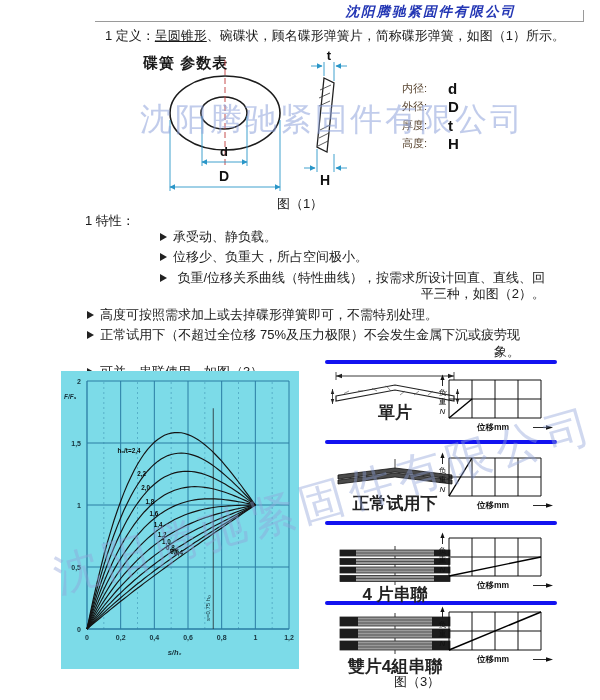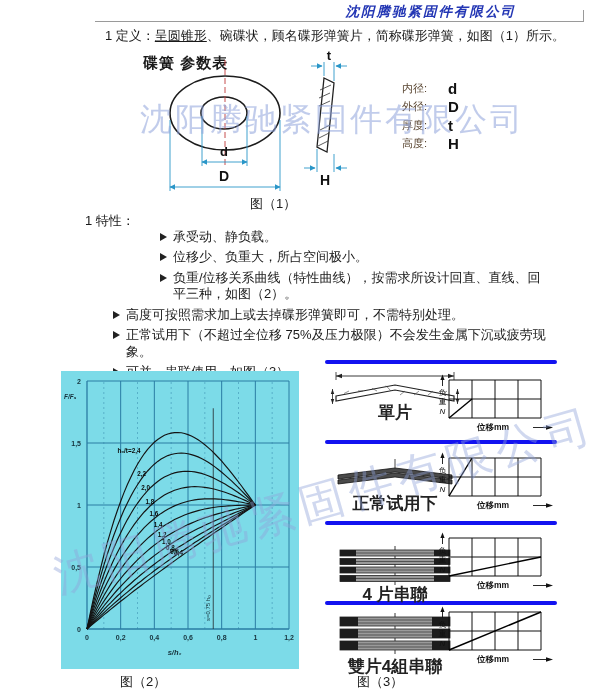--- a/index.html
+++ b/index.html
@@ -9,29 +9,29 @@
            font-size:13.5px;font-weight:bold;font-style:italic;letter-spacing:2px;color:#2336b4;}
   .hrule{position:absolute;top:21px;left:95px;width:489px;height:1px;background:#9a9a9a;}
   .hrule-tick{position:absolute;top:10px;left:583px;width:1px;height:12px;background:#9a9a9a;}
   .defline{position:absolute;top:27px;left:95px;width:480px;font-size:13px;line-height:17px;text-align:center;}
   .u{text-decoration:underline;}
   .fig1-title{position:absolute;left:143px;top:54px;font-size:15px;font-weight:bold;letter-spacing:1px;}
   .params{position:absolute;left:402px;top:79px;}
   .param-row{display:flex;align-items:center;height:18.5px;}
   .param-row .cn{width:46px;font-size:11px;color:#5a4632;}
   .param-row .val{font-size:15px;font-weight:bold;color:#111;}
-  .cap{position:absolute;font-size:13px;text-align:left;}
+  .cap{position:absolute;font-size:13px;text-align:center;}
   .cap1{left:250px;top:195px;width:100px;}
   .cap2{left:120px;top:673px;width:120px;}
   .cap3{left:357px;top:673px;width:120px;}
   .feat-head{position:absolute;left:85px;top:212px;font-size:13px;}
   .features{position:absolute;left:0;top:229px;width:600px;}
-  .feat-item{display:flex;margin-bottom:3.5px;}
+  .feat-item{display:flex;margin-bottom:3.5px;text-align:right;}
   .feat-item.ind1{margin-left:160px;}
-  .feat-item.ind0{margin-left:113px;}
+  .feat-item.ind0{margin-left:87px;}
   .bullet{width:0;height:0;border-left:7px solid #222;border-top:4.5px solid transparent;
           border-bottom:4.5px solid transparent;margin:4px 6px 0 0;flex:none;}
   .feat-text{font-size:13px;line-height:16.8px;}
   .blue-line{position:absolute;left:325px;width:232px;height:4px;background:#1212f0;border-radius:2px;}
   .stack-label{position:absolute;left:325px;width:140px;text-align:center;
                font-size:17px;font-weight:bold;color:#222;}
   .wm{position:absolute;color:rgba(142,163,218,0.55);white-space:nowrap;pointer-events:none;z-index:30;}
   .wm1{left:140px;top:98px;font-size:32px;letter-spacing:3px;}
   .wm2{left:55px;top:548px;font-size:45px;letter-spacing:6px;color:rgba(142,163,218,0.42);
        transform:rotate(-16deg);transform-origin:0 50%;}
@@ -193,21 +193,20 @@
       <text x="101.245" y="165.79851301856002" text-anchor="middle" font-size="6.3" font-weight="bold" fill="#0a0a0a">1,2</text>
       <path d="M26.0,258.0 L29.4,253.1 L32.7,248.4 L36.1,243.8 L39.5,239.3 L42.8,235.0 L46.2,230.8 L49.6,226.8 L52.9,222.8 L56.3,219.0 L59.7,215.3 L63.0,211.8 L66.4,208.3 L69.8,205.0 L73.1,201.8 L76.5,198.7 L79.9,195.7 L83.2,192.7 L86.6,189.9 L90.0,187.2 L93.3,184.6 L96.7,182.1 L100.1,179.6 L103.4,177.2 L106.8,175.0 L110.2,172.8 L113.5,170.6 L116.9,168.6 L120.3,166.6 L123.6,164.6 L127.0,162.8 L130.4,161.0 L133.7,159.2 L137.1,157.5 L140.5,155.9 L143.8,154.3 L147.2,152.7 L150.6,151.2 L153.9,149.7 L157.3,148.3 L160.7,146.9 L164.0,145.5 L167.4,144.2 L170.8,142.9 L174.1,141.5 L177.5,140.3 L180.9,139.0 L184.2,137.7 L187.6,136.5 L191.0,135.2 L194.3,134.0 " fill="none" stroke="#141414" stroke-width="1.15"></path>
       <text x="105.36916666666667" y="173.41922449575" text-anchor="middle" font-size="6.3" font-weight="bold" fill="#0a0a0a">1,0</text>
       <path d="M26.0,258.0 L29.4,254.0 L32.7,250.1 L36.1,246.2 L39.5,242.5 L42.8,238.8 L46.2,235.2 L49.6,231.8 L52.9,228.3 L56.3,225.0 L59.7,221.8 L63.0,218.6 L66.4,215.5 L69.8,212.5 L73.1,209.5 L76.5,206.6 L79.9,203.8 L83.2,201.1 L86.6,198.4 L90.0,195.7 L93.3,193.2 L96.7,190.6 L100.1,188.2 L103.4,185.8 L106.8,183.4 L110.2,181.1 L113.5,178.9 L116.9,176.6 L120.3,174.5 L123.6,172.4 L127.0,170.3 L130.4,168.2 L133.7,166.2 L137.1,164.2 L140.5,162.3 L143.8,160.4 L147.2,158.5 L150.6,156.6 L153.9,154.8 L157.3,153.0 L160.7,151.2 L164.0,149.4 L167.4,147.7 L170.8,145.9 L174.1,144.2 L177.5,142.5 L180.9,140.8 L184.2,139.1 L187.6,137.4 L191.0,135.7 L194.3,134.0 " fill="none" stroke="#141414" stroke-width="1.15"></path>
       <text x="109.49333333333333" y="179.07727485952" text-anchor="middle" font-size="6.3" font-weight="bold" fill="#0a0a0a">0,8</text>
       <path d="M26.0,258.0 L29.4,254.7 L32.7,251.4 L36.1,248.1 L39.5,244.9 L42.8,241.8 L46.2,238.7 L49.6,235.6 L52.9,232.6 L56.3,229.7 L59.7,226.8 L63.0,223.9 L66.4,221.1 L69.8,218.3 L73.1,215.5 L76.5,212.8 L79.9,210.2 L83.2,207.5 L86.6,204.9 L90.0,202.4 L93.3,199.8 L96.7,197.3 L100.1,194.9 L103.4,192.4 L106.8,190.0 L110.2,187.6 L113.5,185.3 L116.9,182.9 L120.3,180.6 L123.6,178.4 L127.0,176.1 L130.4,173.9 L133.7,171.6 L137.1,169.4 L140.5,167.3 L143.8,165.1 L147.2,163.0 L150.6,160.8 L153.9,158.7 L157.3,156.6 L160.7,154.5 L164.0,152.4 L167.4,150.4 L170.8,148.3 L174.1,146.2 L177.5,144.2 L180.9,142.1 L184.2,140.1 L187.6,138.1 L191.0,136.0 L194.3,134.0 " fill="none" stroke="#141414" stroke-width="1.15"></path>
       <text x="113.61749999999999" y="182.71626768041" text-anchor="middle" font-size="6.3" font-weight="bold" fill="#0a0a0a">0,6</text>
       <path d="M26.0,258.0 L29.4,255.1 L32.7,252.3 L36.1,249.5 L39.5,246.7 L42.8,243.9 L46.2,241.2 L49.6,238.4 L52.9,235.7 L56.3,233.0 L59.7,230.3 L63.0,227.7 L66.4,225.1 L69.8,222.4 L73.1,219.8 L76.5,217.3 L79.9,214.7 L83.2,212.1 L86.6,209.6 L90.0,207.1 L93.3,204.6 L96.7,202.1 L100.1,199.6 L103.4,197.2 L106.8,194.7 L110.2,192.3 L113.5,189.9 L116.9,187.4 L120.3,185.0 L123.6,182.6 L127.0,180.3 L130.4,177.9 L133.7,175.5 L137.1,173.2 L140.5,170.8 L143.8,168.5 L147.2,166.2 L150.6,163.8 L153.9,161.5 L157.3,159.2 L160.7,156.9 L164.0,154.6 L167.4,152.3 L170.8,150.0 L174.1,147.7 L177.5,145.4 L180.9,143.1 L184.2,140.8 L187.6,138.6 L191.0,136.3 L194.3,134.0 " fill="none" stroke="#141414" stroke-width="1.15"></path>
       <text x="117.74166666666666" y="184.34082804000002" text-anchor="middle" font-size="6.3" font-weight="bold" fill="#0a0a0a">0,4</text>
     </svg>
-  <div class="cap cap2">图（2）</div>
 
   <div id="fig3"></div>
   <div class="cap cap3">图（3）</div>
 
   <div class="wm wm1">沈阳腾驰紧固件有限公司</div>
   <div class="wm wm2">沈阳腾驰紧固件有限公司</div>
 
 <div class="blue-line" style="top: 360px;"></div>
     <div class="blue-line" style="top: 440px;"></div>
     <div class="blue-line" style="top: 521px;"></div>

